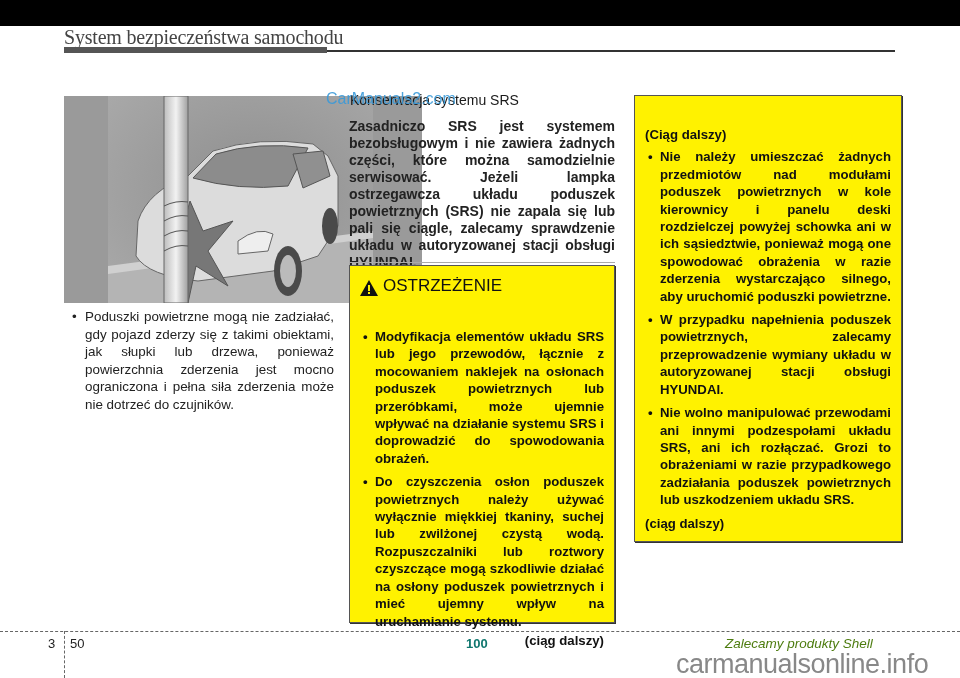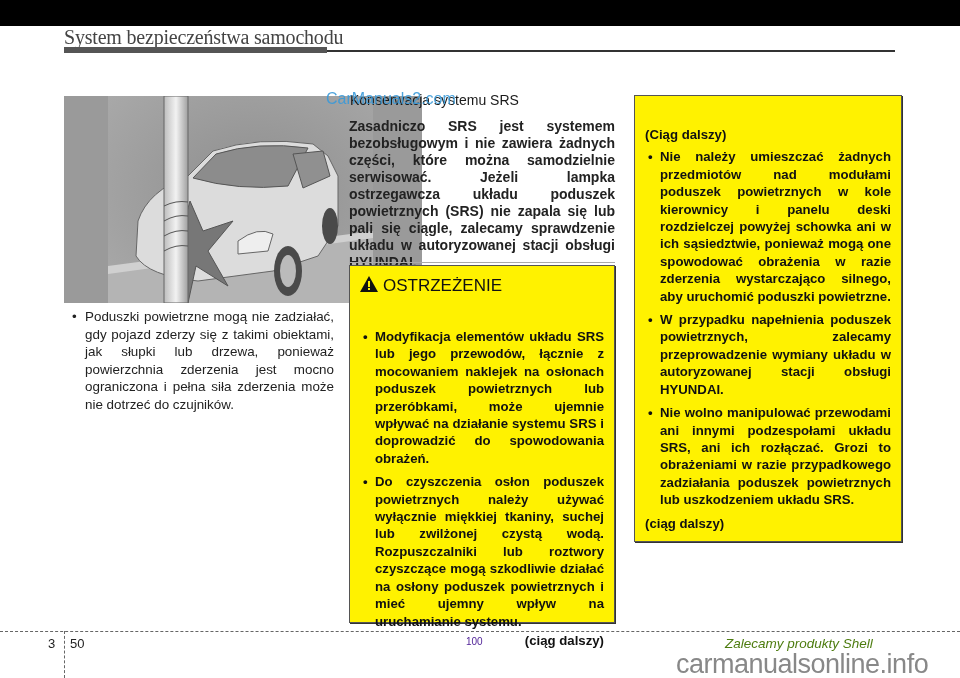--- a/index.html
+++ b/index.html
@@ -19,33 +19,33 @@
   .left-text .txt { margin-left:13px; }
 
   .heading { position:absolute; left:350px; top:92px; font-size:14px; font-weight:normal; color:#1a1a1a; white-space:nowrap; }
   .watermark { position:absolute; left:326px; top:90px; font-size:16px; color:#3a9ad9; white-space:nowrap; opacity:0.9; }
   .intro { position:absolute; left:349px; top:118px; width:266px; font-size:14px; line-height:17px; text-align:justify;font-weight:bold; }
   .sep { position:absolute; left:349px; top:262px; width:266px; height:1px; background:#aaa; }
 
   .warnbox { position:absolute; background:#fff200; border:1px solid #555; box-shadow:1px 1px 0 #333; }
   .wb1 { left:349px; top:265px; width:264px; height:356px; }
   .wb2 { left:634px; top:95px; width:266px; height:445px; }
-  .wb-title { position:absolute; left:10px; top:10px; font-size:17px; color:#111; white-space:nowrap; display:flex; align-items:flex-start; gap:5px; }
+  .wb-title { position:absolute; left:10px; top:10px; font-size:17px; color:#111; white-space:nowrap; display:flex; align-items:flex-end; gap:5px; }
   .wb-body { position:absolute; left:10px; right:10px; font-size:13.2px; line-height:17.4px; font-weight:bold; color:#111; text-align:justify;margin-top:24px; }
   .wb1 .wb-body { top:38px; }
   .wb2 .wb-body { top:6px; }
   .item { position:relative; padding-left:15px; margin-bottom:6px; }
   .item .dot { position:absolute; left:3px; top:0; }
   .right { text-align:right; }
 
   .footer-dash { position:absolute; left:0; top:631px; width:960px; border-top:1px dashed #666; }
   .footer-vdash { position:absolute; left:64px; top:631px; height:47px; border-left:1px dashed #666; }
   .pg-left { position:absolute; left:48px; top:636px; font-size:13px; color:#222; }
   .pg-right { position:absolute; left:70px; top:636px; font-size:13px; color:#222; }
-  .pg-center { position:absolute; left:466px; top:636px; font-size:10px; color:#4c1d95; }
+  .pg-center { position:absolute; left:466px; top:636px; font-size:13px; color:#0f766e;font-weight:bold; }
   .footer-note { position:absolute; left:725px; top:636px; font-size:13.5px; font-style:italic; color:#4d7c0f; white-space:nowrap; }
   .footer-wm { position:absolute; left:676px; top:649px; font-size:27px; color:#888; white-space:nowrap; letter-spacing:-0.5px; }
 </style>
 </head>
 <body>
 
 <div class="topbar"></div>
 <div class="section-title">System bezpieczeństwa samochodu</div>
 <div class="rule-thick"></div>
 <div class="rule-thin"></div>

